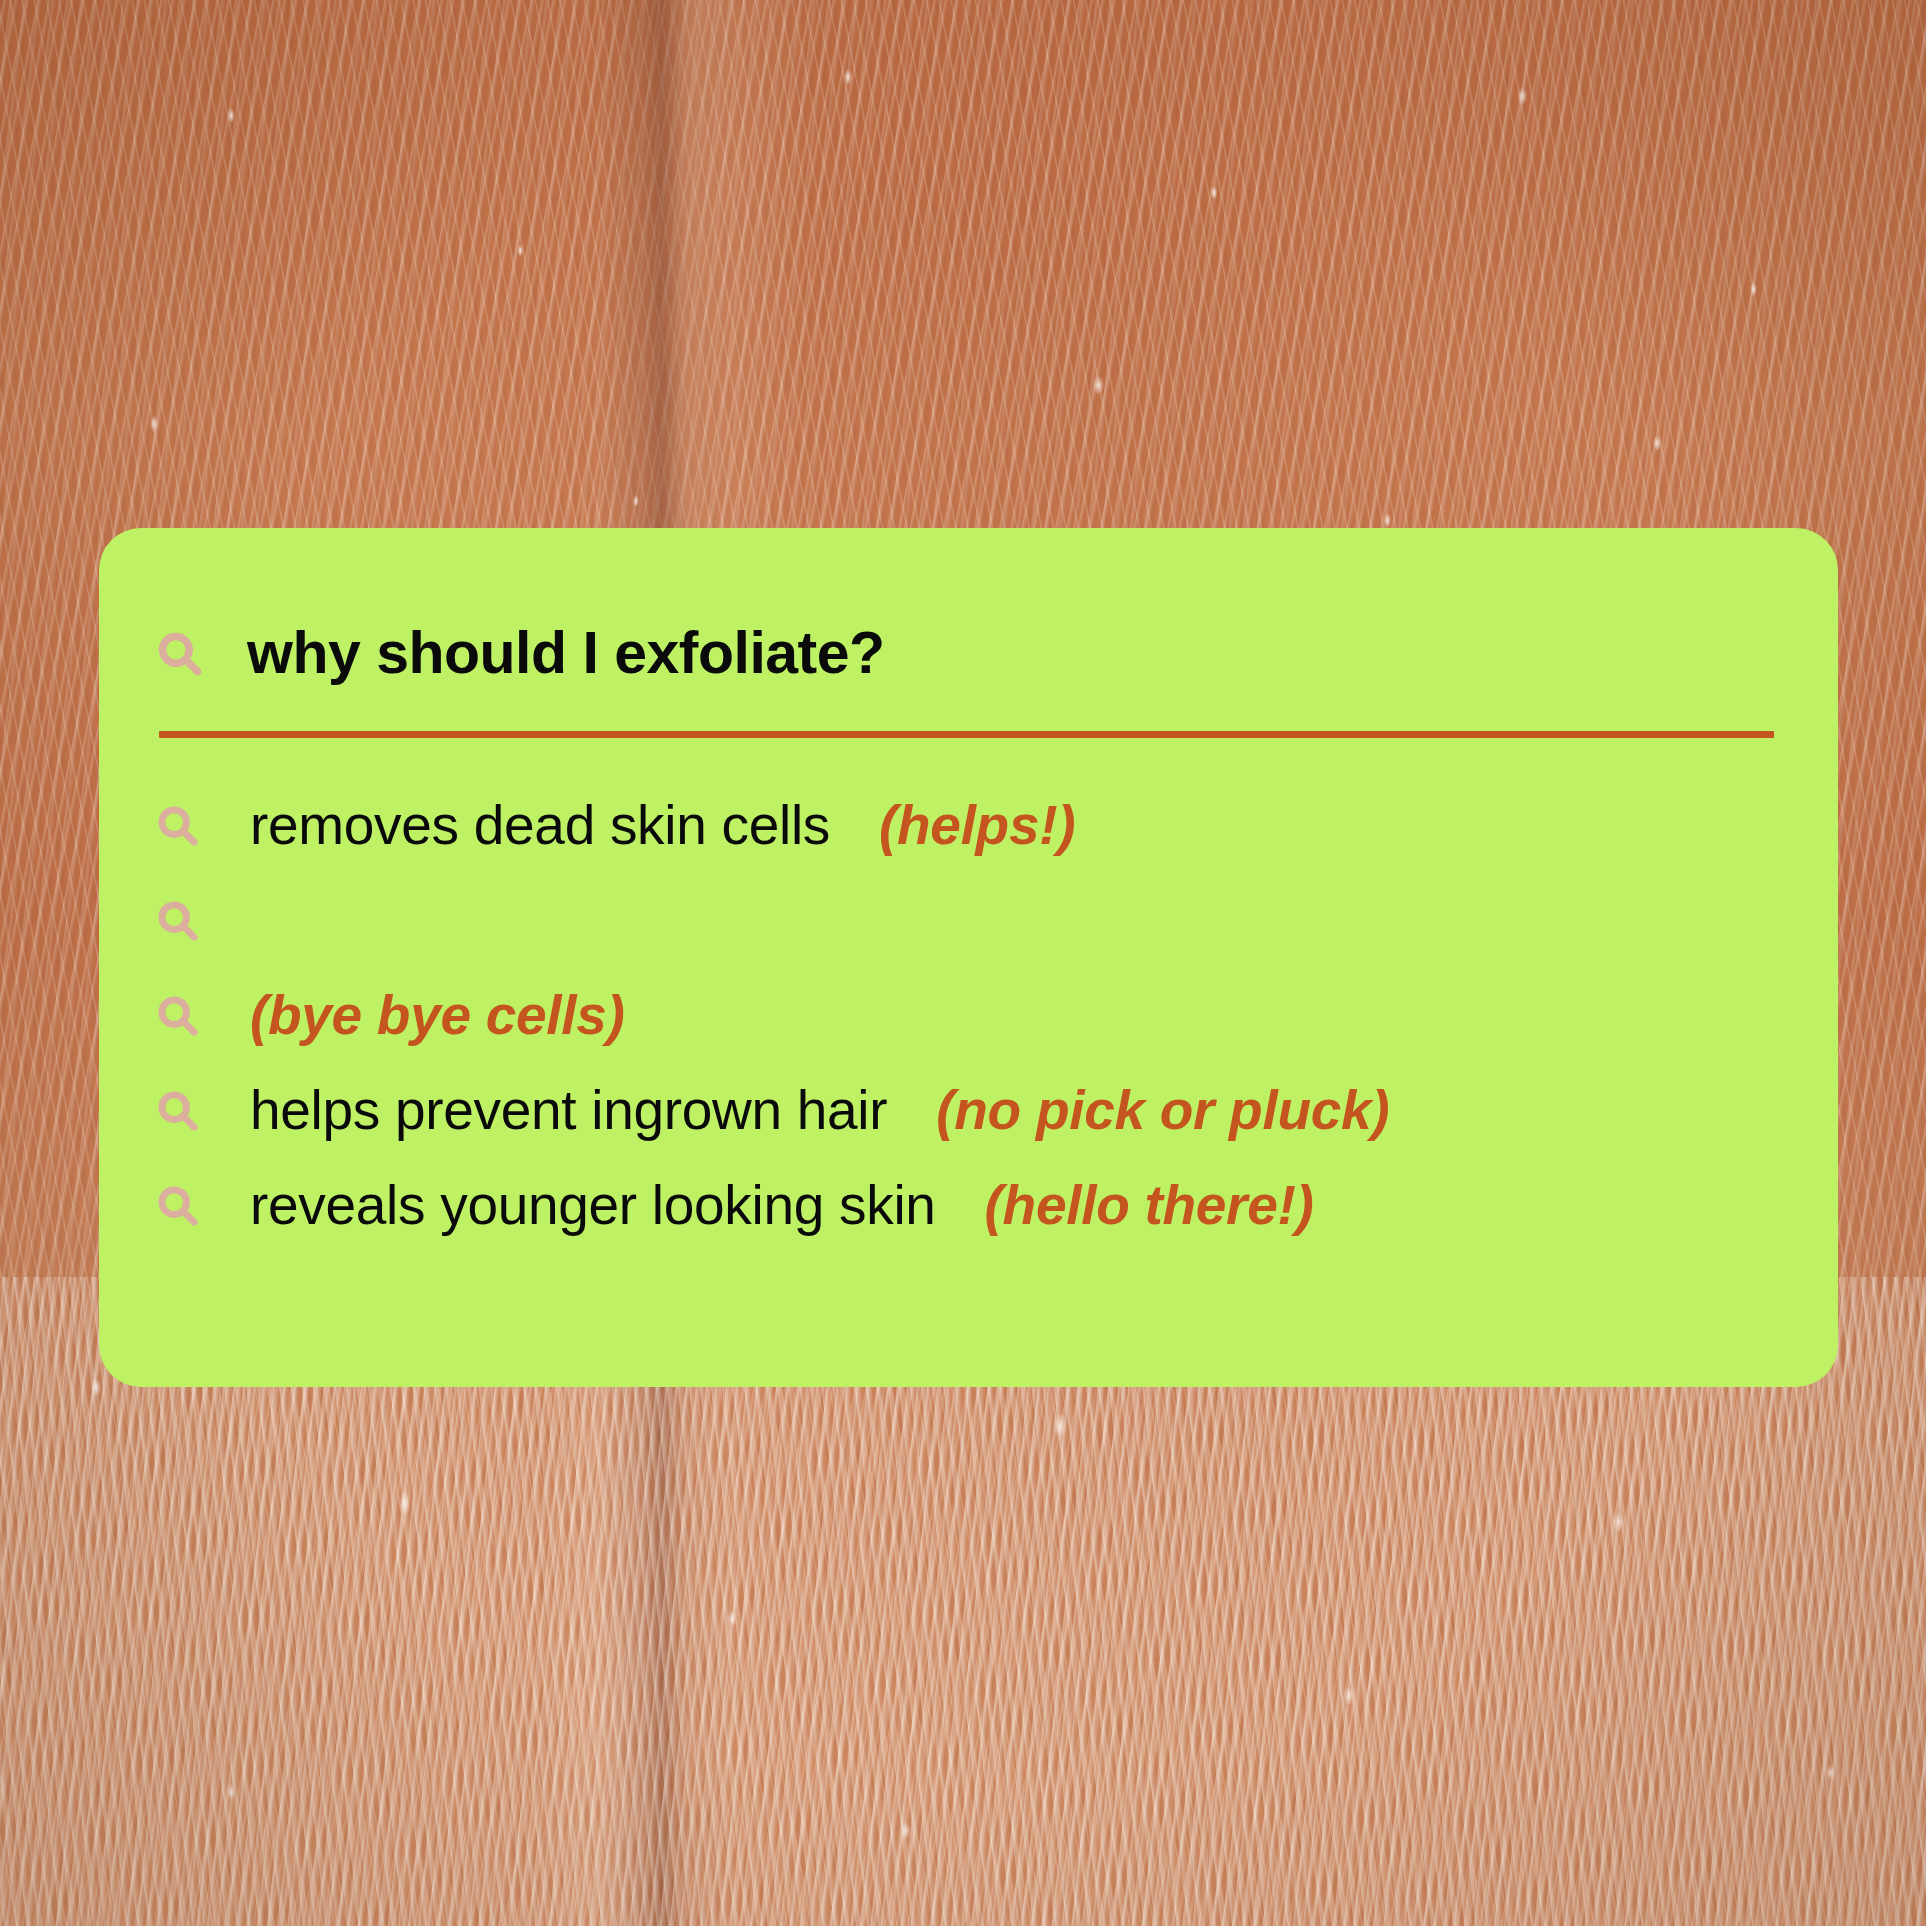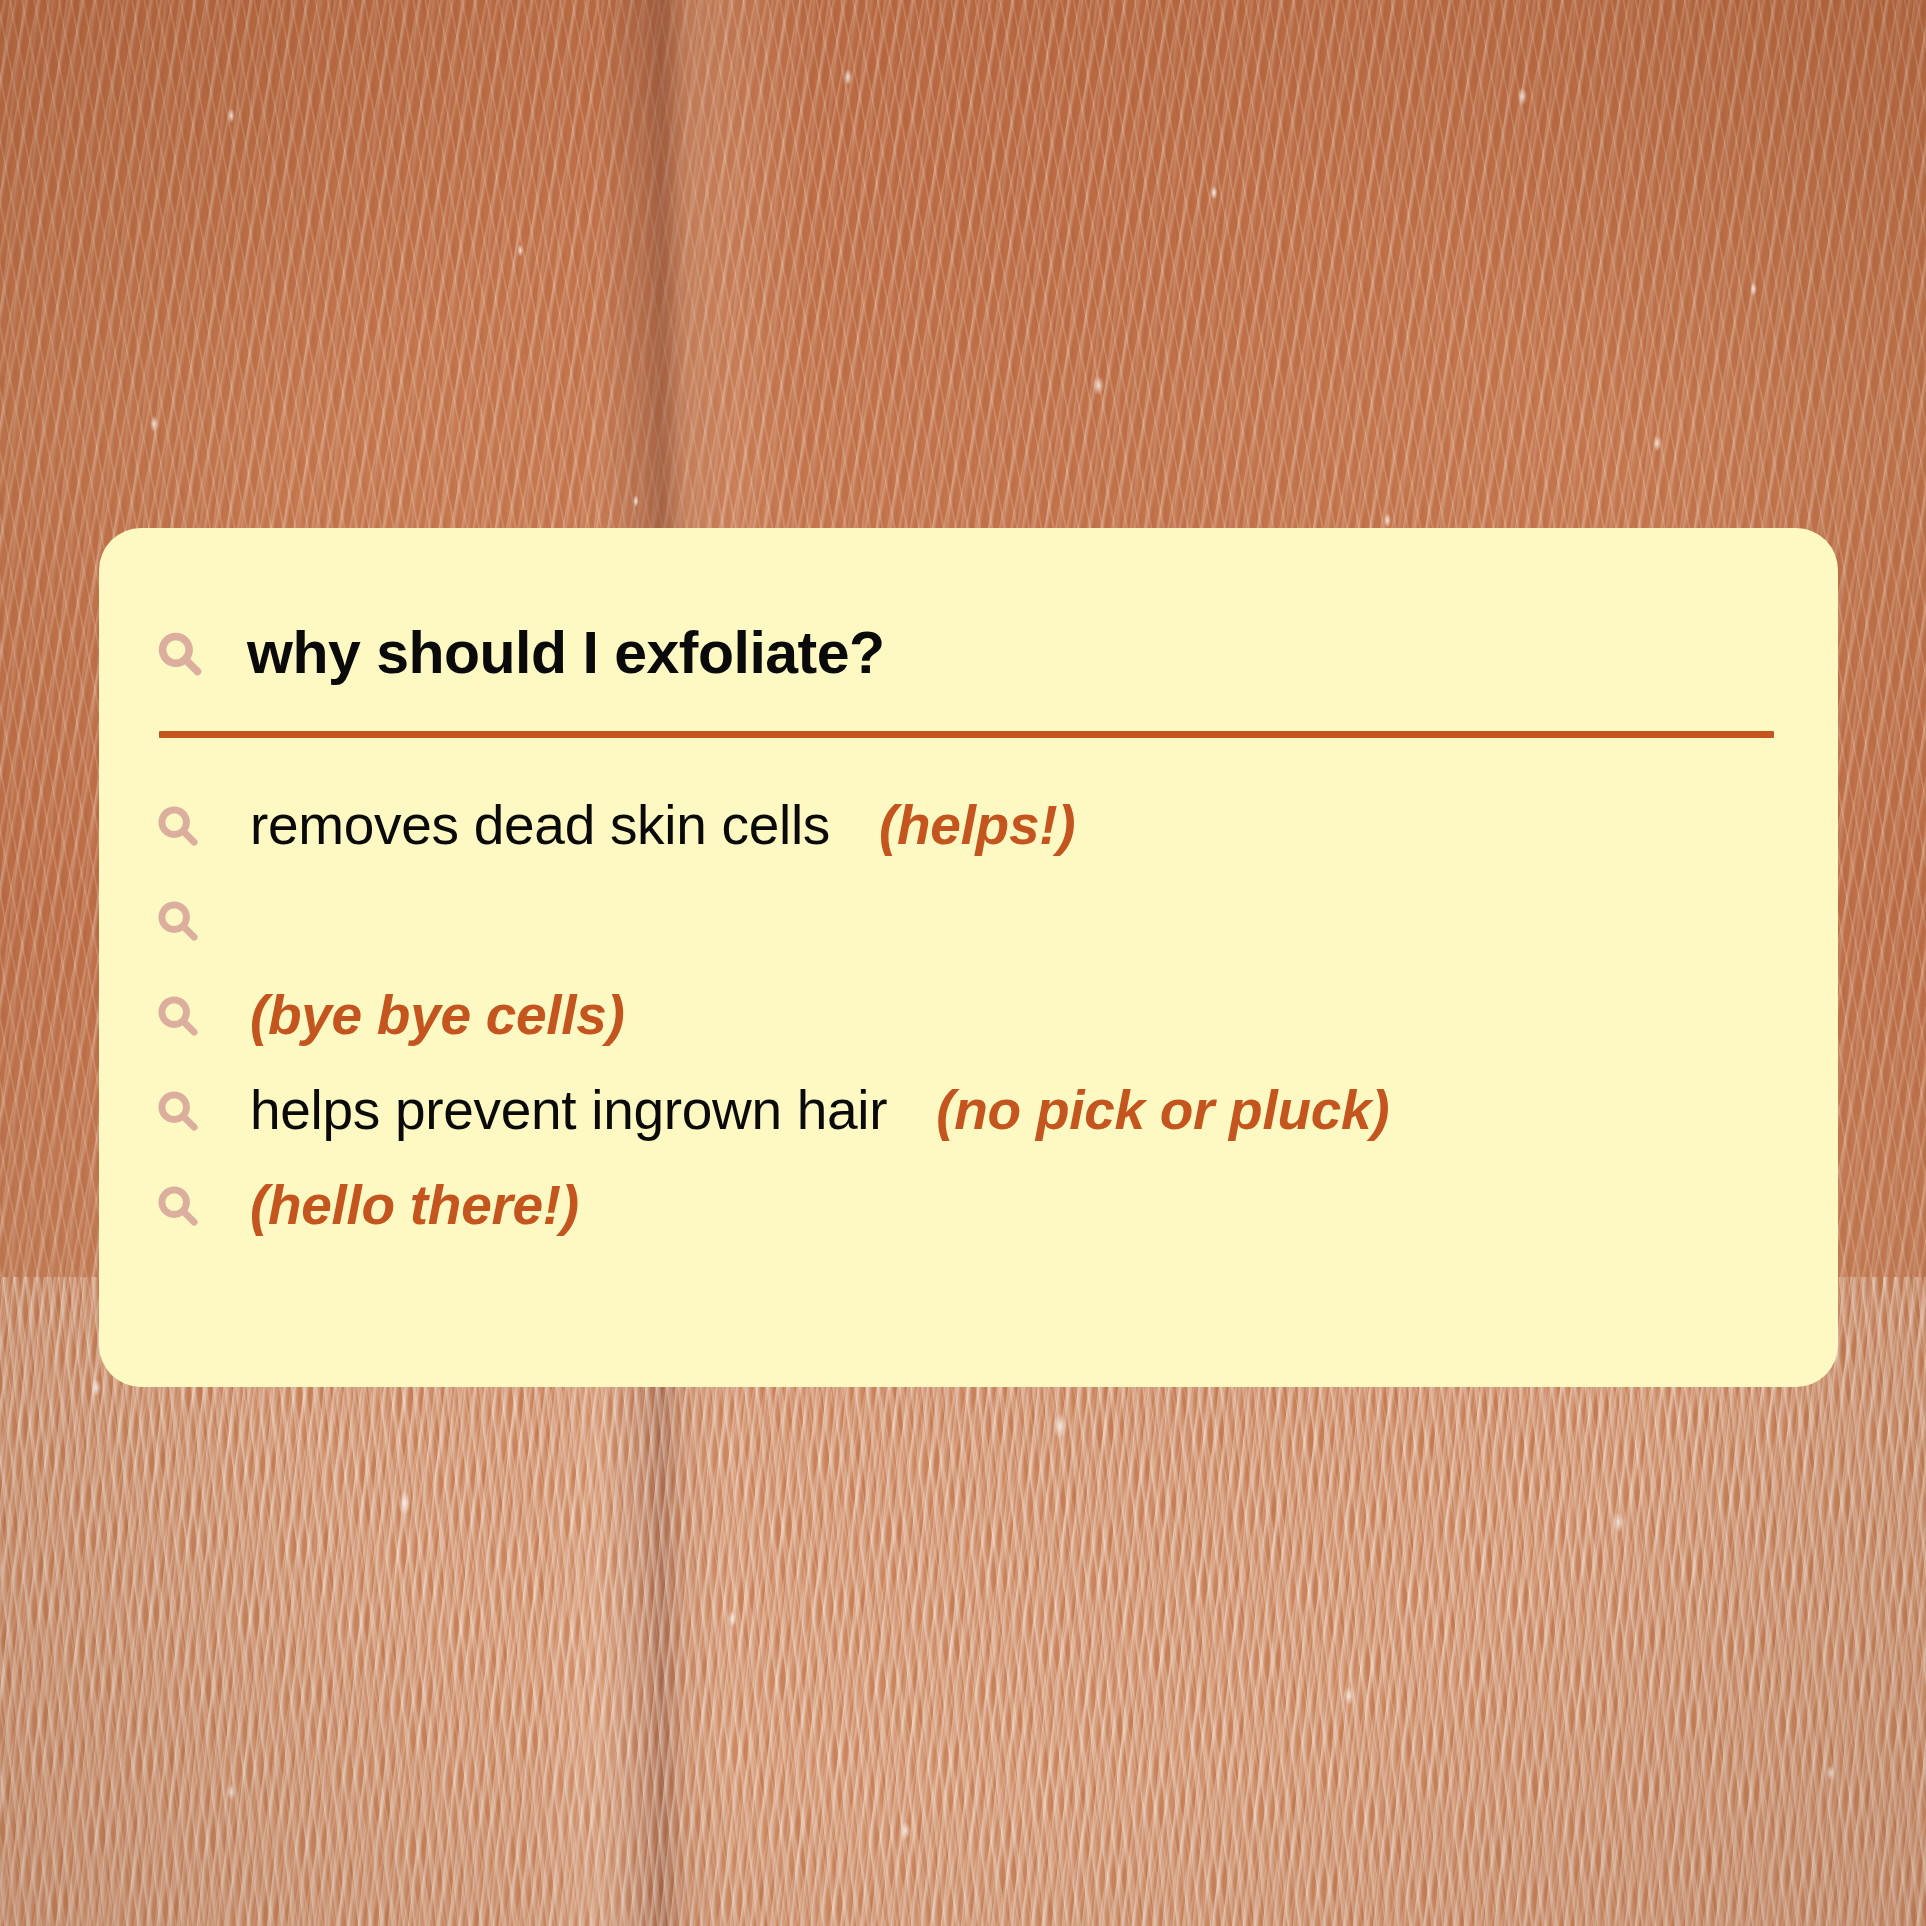--- a/index.html
+++ b/index.html
@@ -139,21 +139,21 @@
       radial-gradient(ellipse 78% 78% at 50% 50%, rgba(0,0,0,0) 55%, rgba(90,40,18,0.20) 100%);
   }
 
   
   #info-card {
     position: absolute;
     left: 99px;
     top: 528px;
     width: 1739px;
     height: 859px;
-    background: #fef9c3;
+    background: #bef264;
     border-radius: 42px;
     box-sizing: border-box;
     padding: 0;
   }
 
   
   .heading-row {
     position: absolute;
     left: 56px;
     top: 96px;
@@ -285,19 +285,20 @@
         </svg>
         <span class="benefit-text">helps prevent ingrown hair</span>
         <span class="benefit-text benefit-aside">(no pick or pluck)</span>
       </div>
 
       <div class="benefit-row">
         <svg class="search-icon" viewBox="0 0 24 24">
           <circle cx="10" cy="10" r="6.4"></circle>
           <line x1="14.8" y1="14.8" x2="20.4" y2="20.4"></line>
         </svg>
+        <span class="benefit-text">reveals younger looking skin</span>
         <span class="benefit-text benefit-aside">(hello there!)</span>
       </div>
 
     </div>
   </div>
 </div>
 
 
 </body></html>

